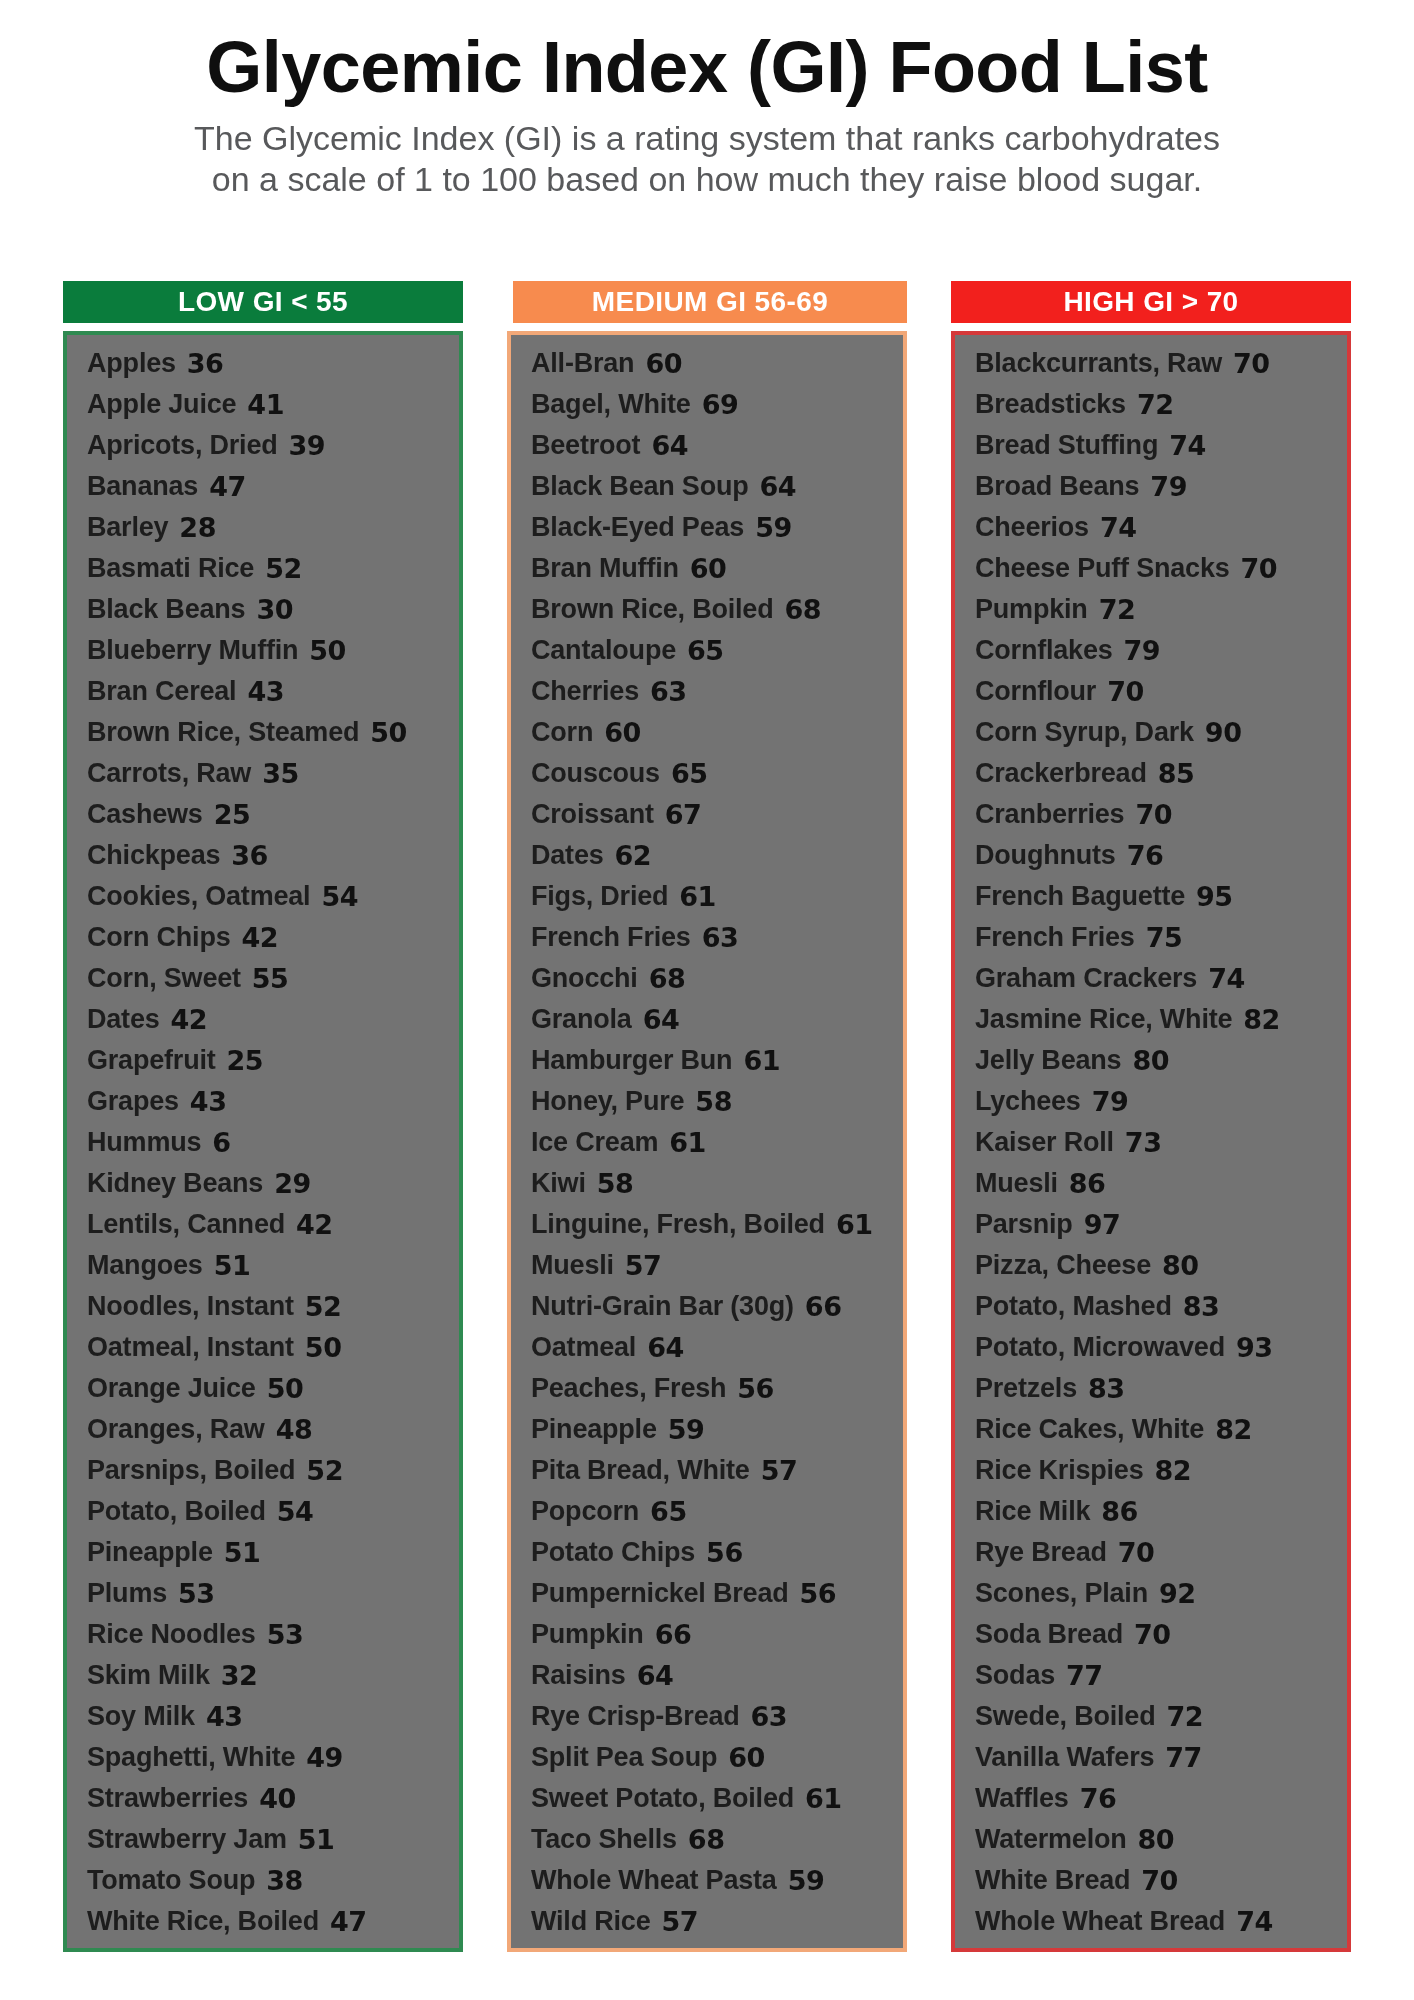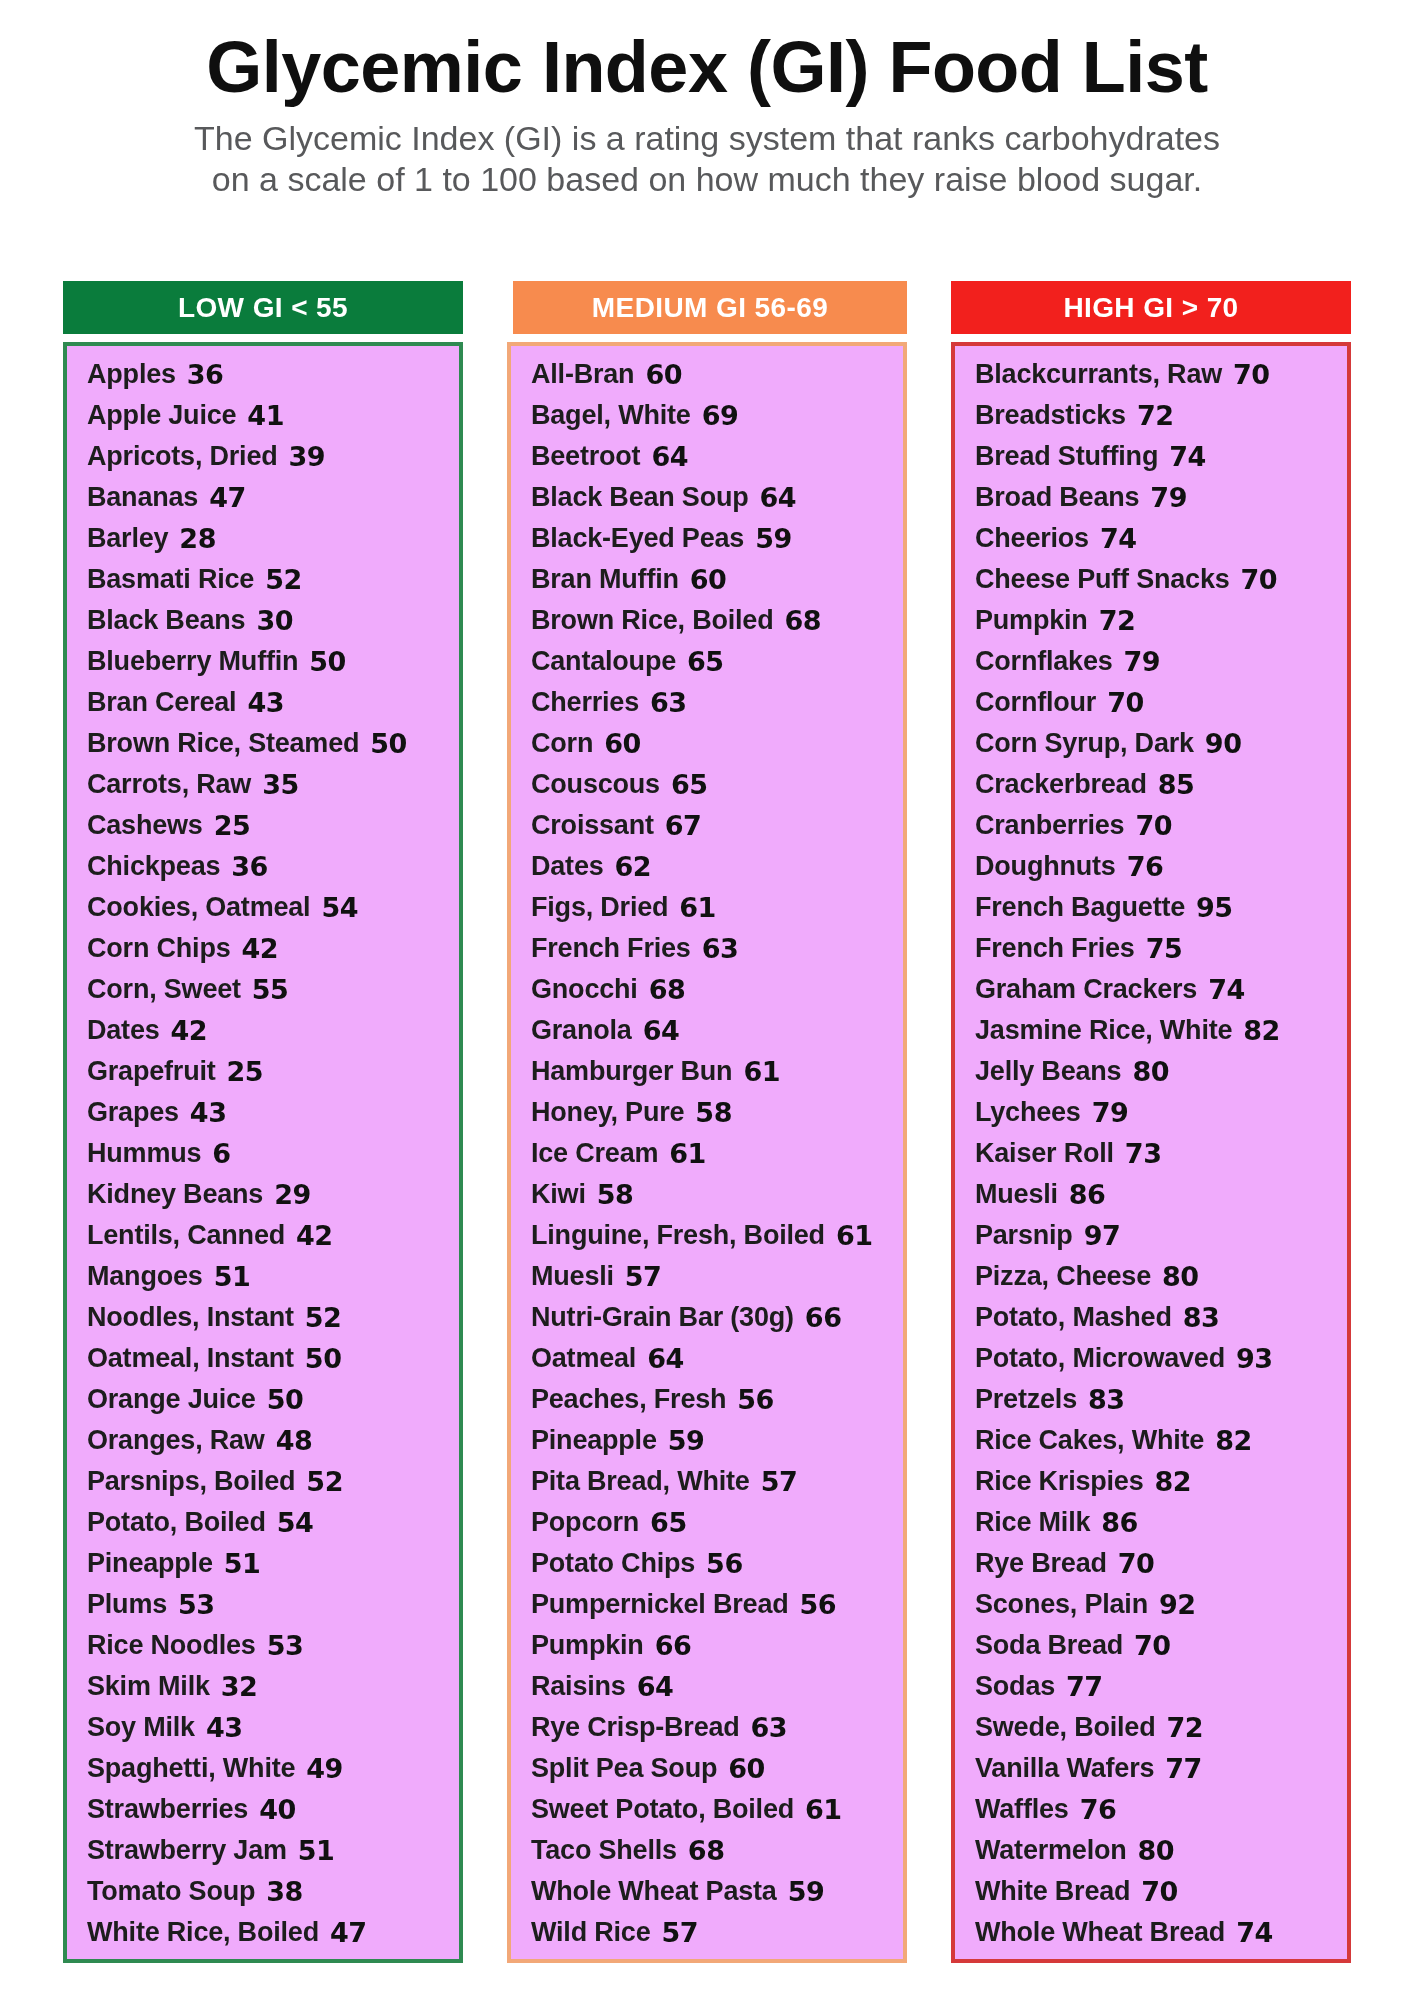--- a/index.html
+++ b/index.html
@@ -28,32 +28,32 @@
     line-height:1.23;
   }
   .columns{
     margin-top:80px;
     padding:0 63px;
     display:flex;
     gap:44px;
   }
   .column{flex:1 1 0; min-width:0;}
   .col-header{
-    height:53px;
+    height:42px;
     display:flex;align-items:center;justify-content:center;
     color:#ffffff;
     font-size:28px;
     font-weight:700;
     letter-spacing:0.4px;
   }
   .col-box{
     margin-top:8px;
     border:4px solid #999;
     padding:8px 6px 6px 20px;
-    background:#f0abfc;
+    background:#737373;
   }
   .row{
     height:41px;
     display:flex;
     align-items:center;
     white-space:nowrap;
   }
   .food-name{
     font-size:27px;
     font-weight:700;

